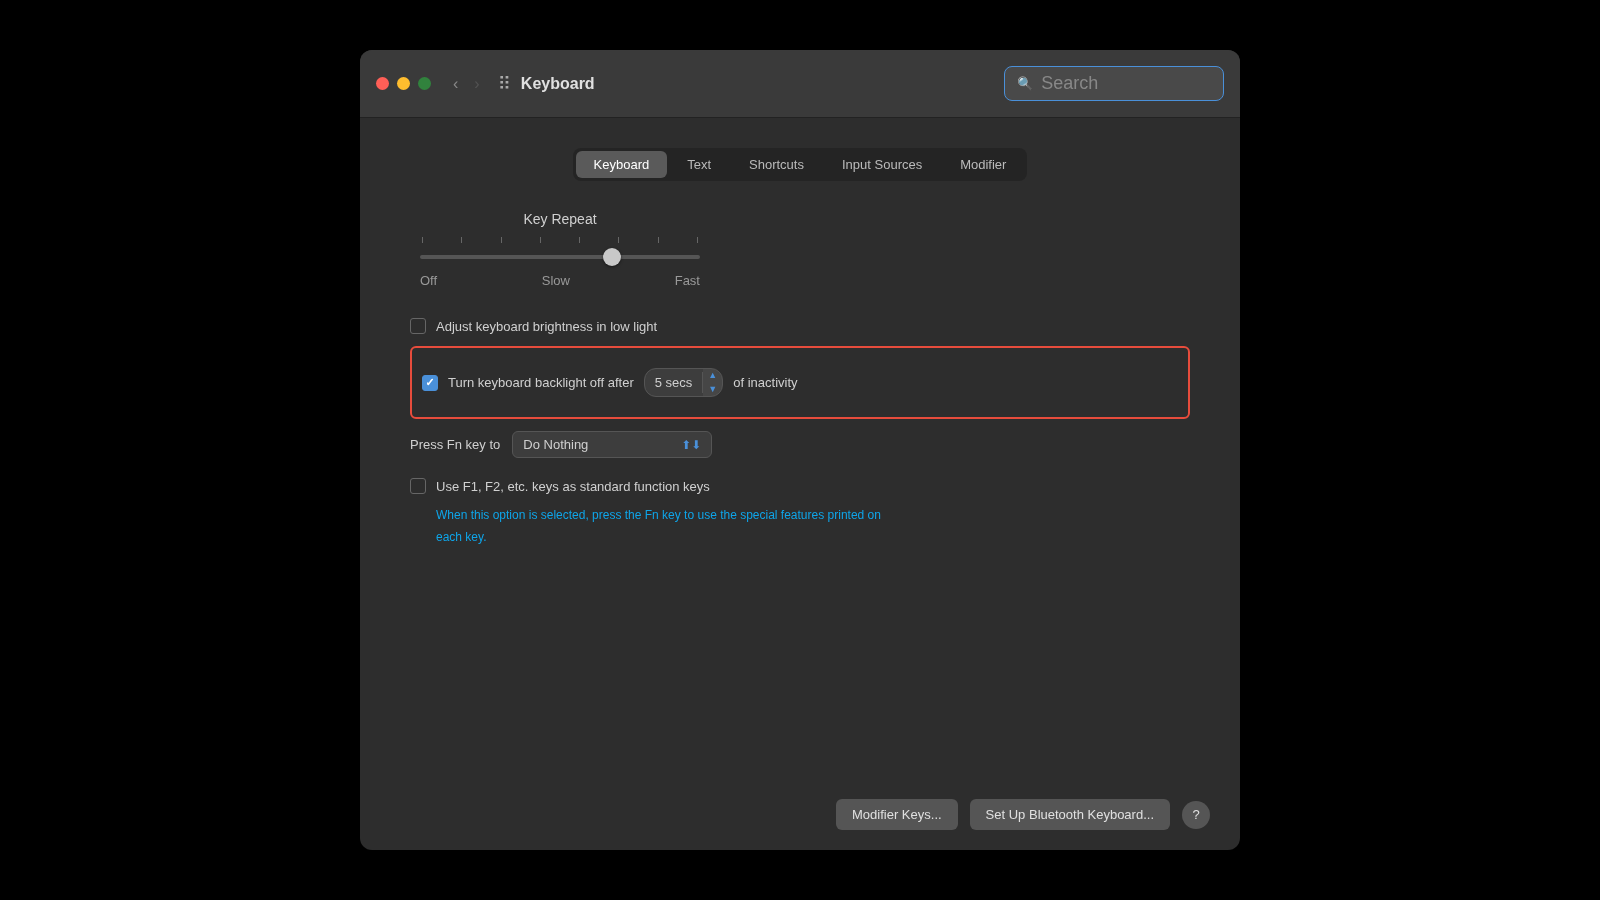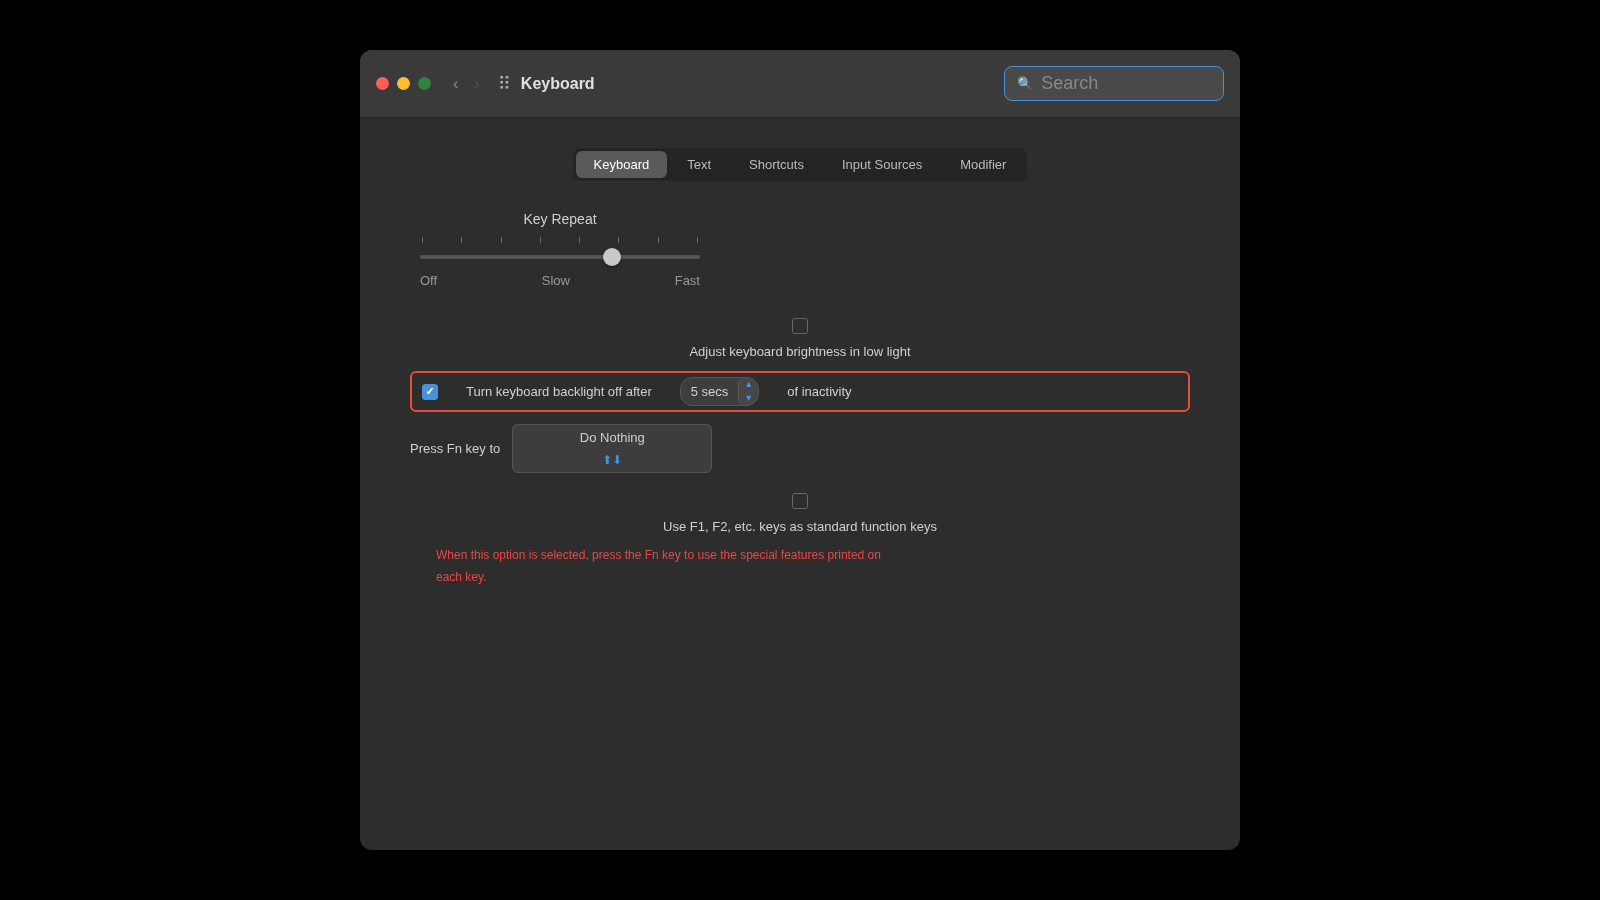--- a/index.html
+++ b/index.html
@@ -174,21 +174,20 @@
 
     .options-section {
       padding: 0 10px;
     }
 
     .option-row {
       display: flex;
       align-items: center;
       gap: 10px;
       margin-bottom: 12px;
-      flex-direction: column;
     }
 
     .checkbox {
       width: 16px;
       height: 16px;
       border-radius: 3px;
       border: 1.5px solid #666;
       background: transparent;
       cursor: pointer;
       flex-shrink: 0;
@@ -210,24 +209,24 @@
     }
 
     .option-label {
       color: #d0d0d0;
       font-size: 13px;
     }
 
     .highlighted-row {
       border: 2px solid #e74c3c;
       border-radius: 6px;
-      padding: 4px 10px;
-      display: flex;
-      align-items: center;
-      gap: 28px;
+      padding: 20px 10px;
+      display: flex;
+      align-items: center;
+      gap: 10px;
       margin-bottom: 12px;
     }
 
     .stepper {
       display: flex;
       align-items: center;
       background: rgba(255,255,255,0.08);
       border: 1px solid #555;
       border-radius: 12px;
       overflow: hidden;
@@ -269,36 +268,35 @@
     .dropdown {
       display: flex;
       align-items: center;
       background: rgba(255,255,255,0.08);
       border: 1px solid #555;
       border-radius: 6px;
       padding: 5px 10px;
       gap: 8px;
       cursor: pointer;
       min-width: 200px;
-      flex-direction: column;
     }
 
     .dropdown-value {
       color: #d0d0d0;
       font-size: 13px;
       flex: 1;
     }
 
     .dropdown-arrow {
       color: #4a90d9;
       font-size: 12px;
     }
 
     .fn-description {
-      color: #ef4444;
+      color: #0ea5e9;
       font-size: 12px;
       line-height: 1.5;
       margin-left: 26px;
       margin-top: 4px;
     }
 
     .bottom-buttons {
       position: absolute;
       bottom: 20px;
       right: 30px;
@@ -463,13 +461,18 @@
         <div class="checkbox"></div>
         <span class="option-label">Use F1, F2, etc. keys as standard function keys</span>
       </div>
       <div>
         <p class="fn-description">When this option is selected, press the Fn key to use the special features printed on</p>
         <p class="fn-description">each key.</p>
       </div>
     </div>
   </div>
 
+  <div class="bottom-buttons">
+    <button class="btn">Modifier Keys...</button>
+    <button class="btn">Set Up Bluetooth Keyboard...</button>
+    <button class="help-btn">?</button>
+  </div>
 </div>
 
 </body></html>

